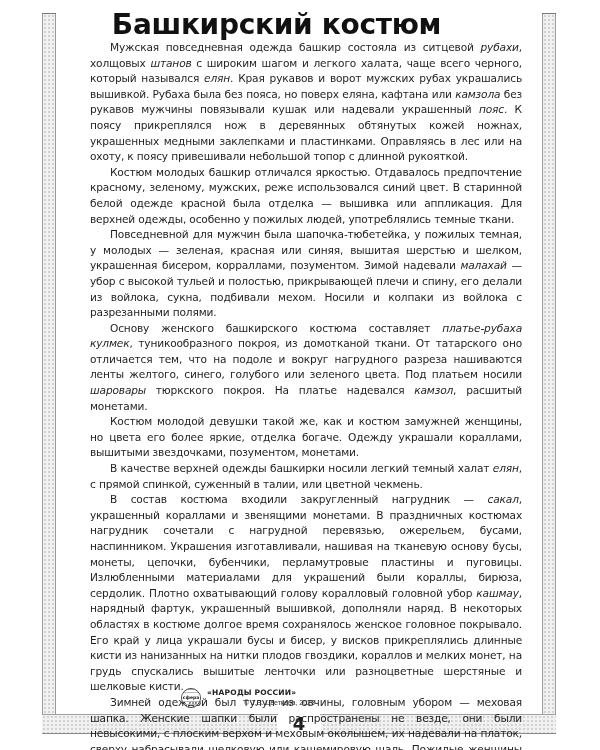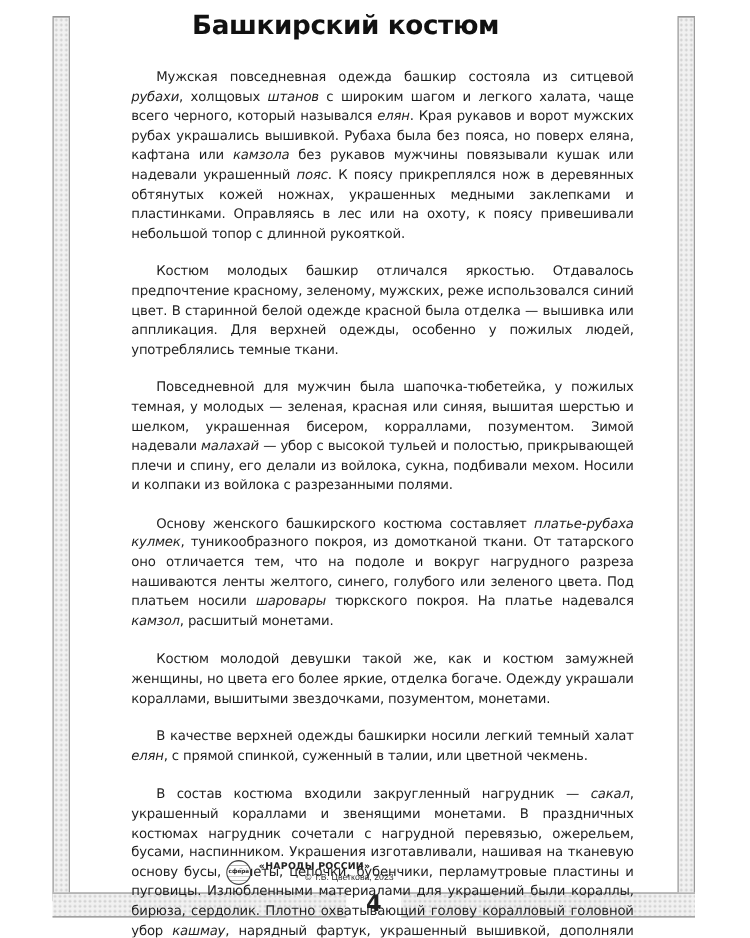--- a/index.html
+++ b/index.html
@@ -92,39 +92,39 @@
 
     
     .title {
       position: absolute;
       top: 8px;
       left: 0;
       width: 553px;
       text-align: center;
       font-family: "DejaVu Sans", sans-serif;
       font-weight: bold;
-      font-size: 21px;
+      font-size: 28px;
       letter-spacing: -0.3px;
       color: #111;
       margin: 0;
     }
     .body-text {
       position: absolute;
       top: 40px;
       left: 90px;
       width: 432px;
       font-family: "DejaVu Sans", sans-serif;
       font-size: 10.6px;
       line-height: 15.6px;
       text-align: justify;
       color: #1e1e1e;
       letter-spacing: -0.15px;
     }
     .body-text p {
-      margin: 15px;
+      margin: 0;
       text-indent: 20px;
       hyphens: manual;
     }
     .body-text em {
       font-style: italic;
     }
 
     
     .footer {
       position: absolute;

